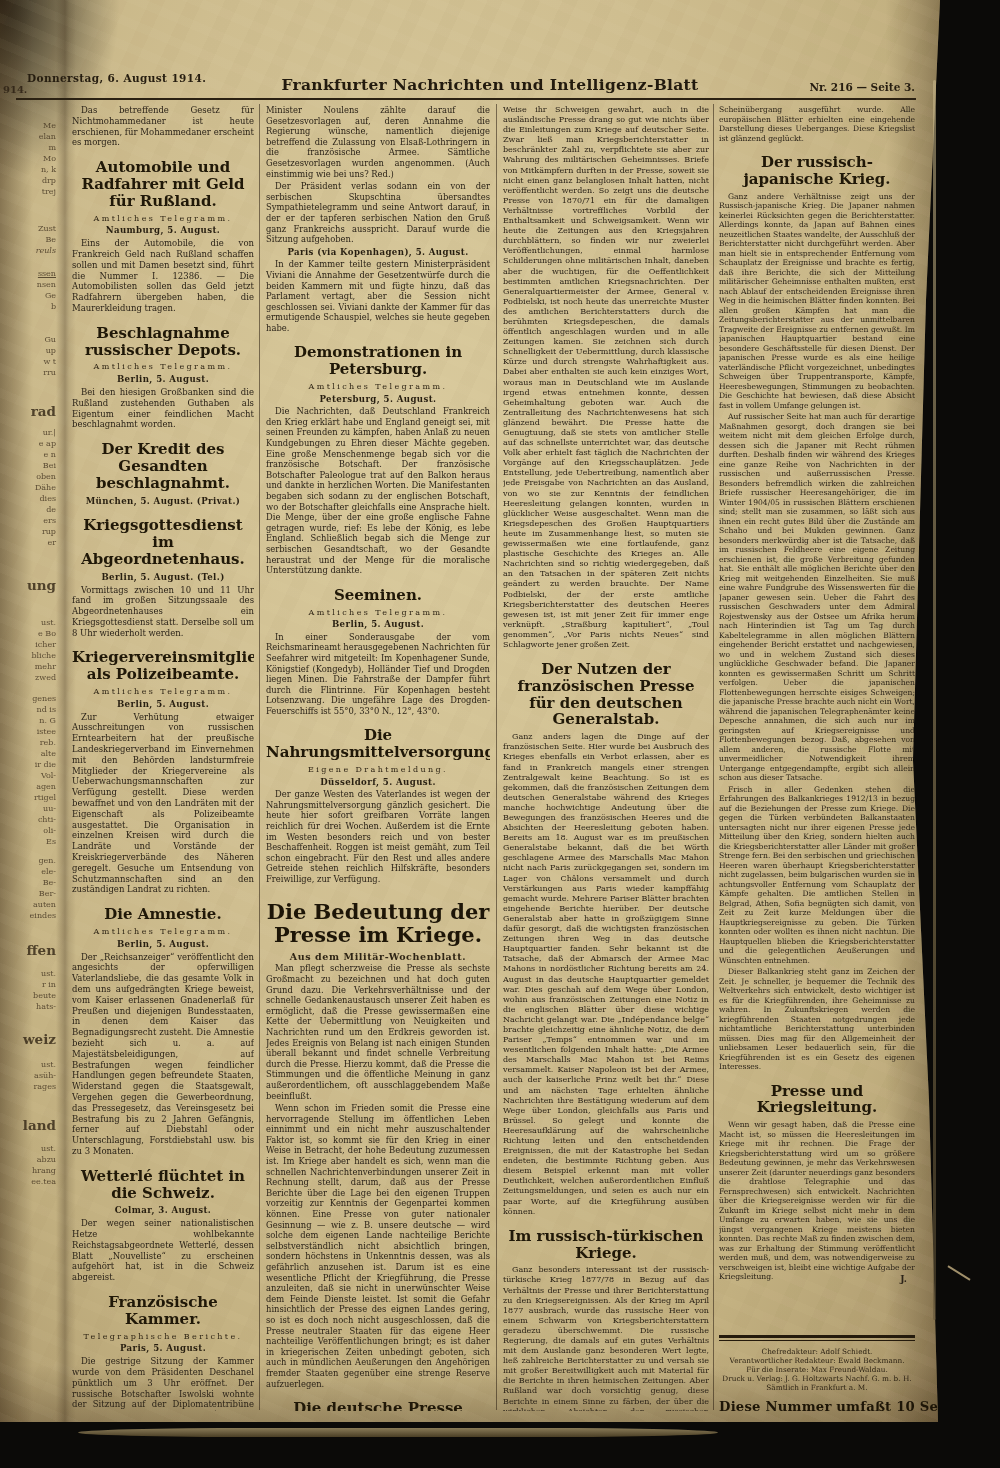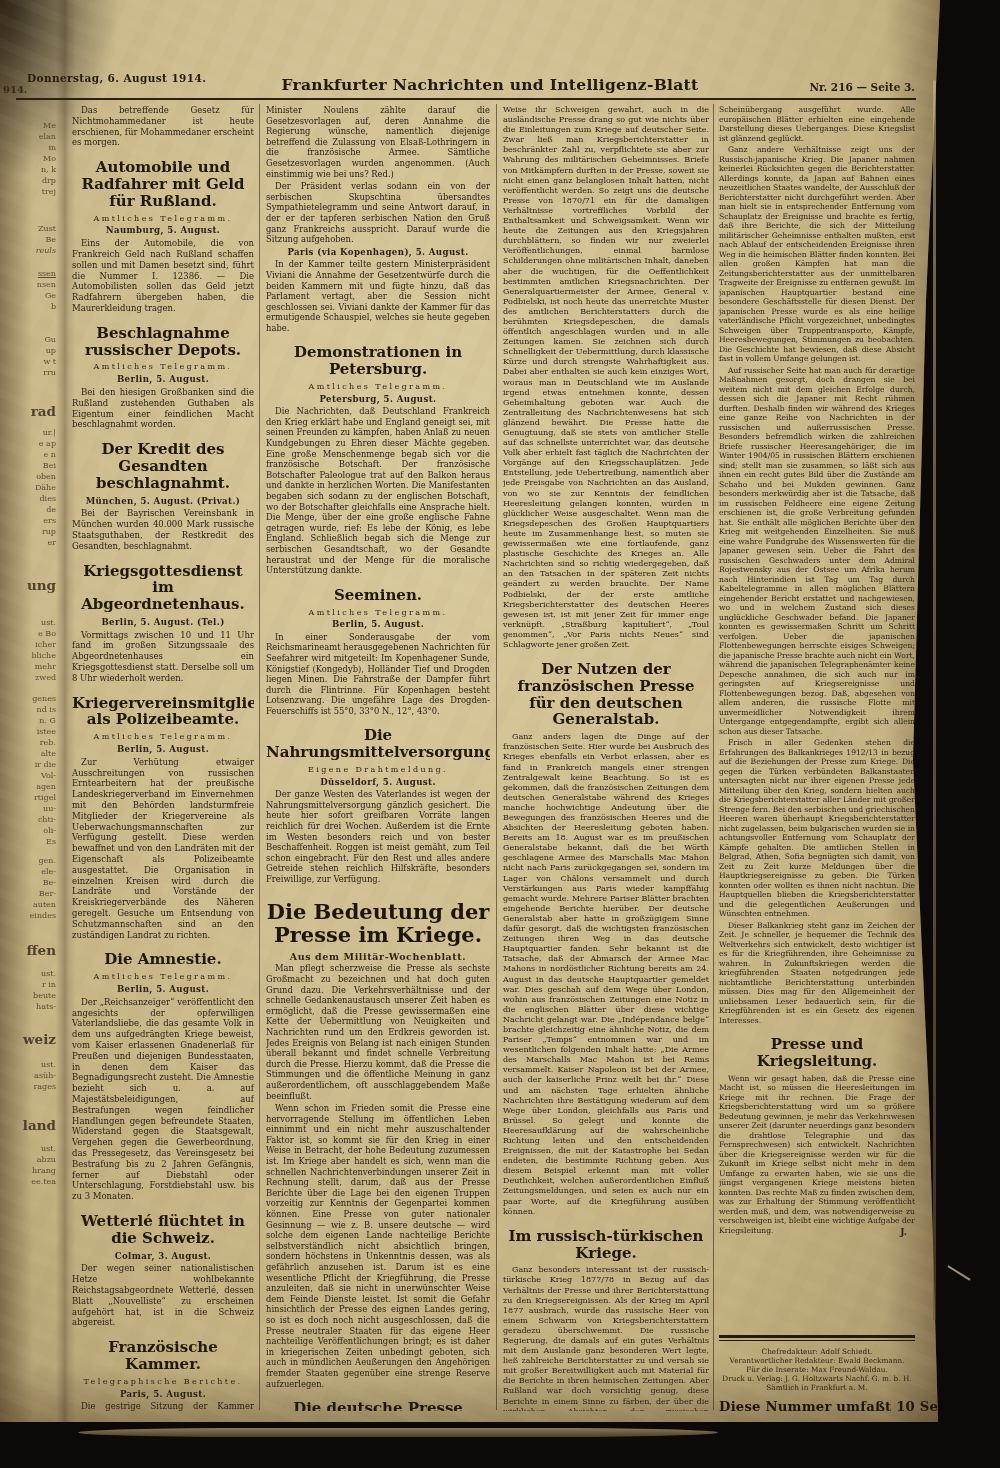--- a/index.html
+++ b/index.html
@@ -156,21 +156,20 @@
             <div class="art-h">Automobile und Radfahrer mit Geld für Rußland.</div>
             <div class="sub">Amtliches Telegramm.</div>
             <div class="dateline">Naumburg, 5. August.</div>
             <div class="para">Eins der Automobile, die von Frankreich Geld nach Rußland schaffen sollen und mit Damen besetzt sind, führt die Nummer I. 12386. — Die Automobilisten sollen das Geld jetzt Radfahrern übergeben haben, die Maurerkleidung tragen.</div>
             <div class="art-h">Beschlagnahme russischer Depots.</div>
             <div class="sub">Amtliches Telegramm.</div>
             <div class="dateline">Berlin, 5. August.</div>
             <div class="para">Bei den hiesigen Großbanken sind die Rußland zustehenden Guthaben als Eigentum einer feindlichen Macht beschlagnahmt worden.</div>
             <div class="art-h">Der Kredit des Gesandten beschlagnahmt.</div>
             <div class="dateline">München, 5. August. (Privat.)</div>
-            <div class="para">Bei der Bayrischen Vereinsbank in München wurden 40.000 Mark russische Staatsguthaben, der Restkredit des Gesandten, beschlagnahmt.</div>
             <div class="art-h">Kriegsgottesdienst im Abgeordnetenhaus.</div>
             <div class="dateline">Berlin, 5. August. (Tel.)</div>
             <div class="para">Vormittags zwischen 10 und 11 Uhr fand im großen Sitzungssaale des Abgeordnetenhauses ein Kriegsgottesdienst statt. Derselbe soll um 8 Uhr wiederholt werden.</div>
             <div class="art-h">Kriegervereinsmitglieder als Polizeibeamte.</div>
             <div class="sub">Amtliches Telegramm.</div>
             <div class="dateline">Berlin, 5. August.</div>
             <div class="para">Zur Verhütung etwaiger Ausschreitungen von russischen Erntearbeitern hat der preußische Landeskriegerverband im Einvernehmen mit den Behörden landsturmfreie Mitglieder der Kriegervereine als Ueberwachungsmannschaften zur Verfügung gestellt. Diese werden bewaffnet und von den Landräten mit der Eigenschaft als Polizeibeamte ausgestattet. Die Organisation in einzelnen Kreisen wird durch die Landräte und Vorstände der Kreiskriegerverbände des Näheren geregelt. Gesuche um Entsendung von Schutzmannschaften sind an den zuständigen Landrat zu richten.</div>
             <div class="art-h">Die Amnestie.</div>
             <div class="sub">Amtliches Telegramm.</div>
             <div class="dateline">Berlin, 5. August.</div>
@@ -214,20 +213,21 @@
             <div class="para noind">Weise ihr Schweigen gewahrt, auch in die ausländische Presse drang so gut wie nichts über die Einleitungen zum Kriege auf deutscher Seite. Zwar ließ man Kriegsberichterstatter in beschränkter Zahl zu, verpflichtete sie aber zur Wahrung des militärischen Geheimnisses. Briefe von Mitkämpfern durften in der Presse, soweit sie nicht einen ganz belanglosen Inhalt hatten, nicht veröffentlicht werden. So zeigt uns die deutsche Presse von 1870/71 ein für die damaligen Verhältnisse vortreffliches Vorbild der Enthaltsamkeit und Schweigsamkeit. Wenn wir heute die Zeitungen aus den Kriegsjahren durchblättern, so finden wir nur zweierlei Veröffentlichungen, einmal harmlose Schilderungen ohne militärischen Inhalt, daneben aber die wuchtigen, für die Oeffentlichkeit bestimmten amtlichen Kriegsnachrichten. Der Generalquartiermeister der Armee, General v. Podbielski, ist noch heute das unerreichte Muster des amtlichen Berichterstatters durch die berühmten Kriegsdepeschen, die damals öffentlich angeschlagen wurden und in alle Zeitungen kamen. Sie zeichnen sich durch Schnelligkeit der Uebermittlung, durch klassische Kürze und durch strengste Wahrhaftigkeit aus. Dabei aber enthalten sie auch kein einziges Wort, woraus man in Deutschland wie im Auslande irgend etwas entnehmen konnte, dessen Geheimhaltung geboten war. Auch die Zentralleitung des Nachrichtenwesens hat sich glänzend bewährt. Die Presse hatte die Genugtuung, daß sie stets von amtlicher Stelle auf das schnellste unterrichtet war, das deutsche Volk aber erhielt fast täglich die Nachrichten der Vorgänge auf den Kriegsschauplätzen. Jede Entstellung, jede Uebertreibung, namentlich aber jede Preisgabe von Nachrichten an das Ausland, von wo sie zur Kenntnis der feindlichen Heeresleitung gelangen konnten, wurden in glücklicher Weise ausgeschaltet. Wenn man die Kriegsdepeschen des Großen Hauptquartiers heute im Zusammenhange liest, so muten sie gewissermaßen wie eine fortlaufende, ganz plastische Geschichte des Krieges an. Alle Nachrichten sind so richtig wiedergegeben, daß an den Tatsachen in der späteren Zeit nichts geändert zu werden brauchte. Der Name Podbielski, der der erste amtliche Kriegsberichterstatter des deutschen Heeres gewesen ist, ist mit jener Zeit für immer enge verknüpft. „Straßburg kapituliert“, „Toul genommen“, „Vor Paris nichts Neues“ sind Schlagworte jener großen Zeit.</div>
             <div class="art-h">Der Nutzen der französischen Presse für den deutschen Generalstab.</div>
             <div class="para">Ganz anders lagen die Dinge auf der französischen Seite. Hier wurde bei Ausbruch des Krieges ebenfalls ein Verbot erlassen, aber es fand in Frankreich mangels einer strengen Zentralgewalt keine Beachtung. So ist es gekommen, daß die französischen Zeitungen dem deutschen Generalstabe während des Krieges manche hochwichtige Andeutung über die Bewegungen des französischen Heeres und die Absichten der Heeresleitung geboten haben. Bereits am 18. August war es im preußischen Generalstabe bekannt, daß die bei Wörth geschlagene Armee des Marschalls Mac Mahon nicht nach Paris zurückgegangen sei, sondern im Lager von Châlons versammelt und durch Verstärkungen aus Paris wieder kampffähig gemacht wurde. Mehrere Pariser Blätter brachten eingehende Berichte hierüber. Der deutsche Generalstab aber hatte in großzügigem Sinne dafür gesorgt, daß die wichtigsten französischen Zeitungen ihren Weg in das deutsche Hauptquartier fanden. Sehr bekannt ist die Tatsache, daß der Abmarsch der Armee Mac Mahons in nordöstlicher Richtung bereits am 24. August in das deutsche Hauptquartier gemeldet war. Dies geschah auf dem Wege über London, wohin aus französischen Zeitungen eine Notiz in die englischen Blätter über diese wichtige Nachricht gelangt war. Die „Indépendance belge“ brachte gleichzeitig eine ähnliche Notiz, die dem Pariser „Temps“ entnommen war und im wesentlichen folgenden Inhalt hatte: „Die Armee des Marschalls Mac Mahon ist bei Reims versammelt. Kaiser Napoleon ist bei der Armee, auch der kaiserliche Prinz weilt bei ihr.“ Diese und am nächsten Tage erhielten ähnliche Nachrichten ihre Bestätigung wiederum auf dem Wege über London, gleichfalls aus Paris und Brüssel. So gelegt und konnte die Heeresaufklärung auf die wahrscheinliche Richtung leiten und den entscheidenden Ereignissen, die mit der Katastrophe bei Sedan endeten, die bestimmte Richtung geben. Aus diesem Beispiel erkennt man mit voller Deutlichkeit, welchen außerordentlichen Einfluß Zeitungsmeldungen, und seien es auch nur ein paar Worte, auf die Kriegführung ausüben können.</div>
             <div class="art-h">Im russisch-türkischen Kriege.</div>
             <div class="para">Ganz besonders interessant ist der russisch-türkische Krieg 1877/78 in Bezug auf das Verhältnis der Presse und ihrer Berichterstattung zu den Kriegsereignissen. Als der Krieg im April 1877 ausbrach, wurde das russische Heer von einem Schwarm von Kriegsberichterstattern geradezu überschwemmt. Die russische Regierung, die damals auf ein gutes Verhältnis mit dem Auslande ganz besonderen Wert legte, ließ zahlreiche Berichterstatter zu und versah sie mit großer Bereitwilligkeit auch mit Material für die Berichte in ihren heimischen Zeitungen. Aber Rußland war doch vorsichtig genug, diese Berichte in einem Sinne zu färben, der über die wirklichen Absichten der russischen Heeresleitung auch nicht die geringsten Angaben enthielt. Als es sich z. B. darum handelte, den Donau-Uebergang vorzubereiten, der bei Simnitza stattfinden sollte, ließ die russische Heeresleitung die Berichterstatter in sehr höflicher Weise auf einem Dampfer donauabwärts bringen und machte ihnen klar, daß der Uebergang bei Galatz—Braila vor sich gehen würde, wo auch tatsächlich umfangreiche Vorbereitungen getroffen und ein</div>
           </div>
         </div>
         <div class="col" style="left: 719px; width: 196px; font-size: 7.6px; line-height: 9.5px;">
           <div class="flow">
             <div class="para noind">Scheinübergang ausgeführt wurde. Alle europäischen Blätter erhielten eine eingehende Darstellung dieses Ueberganges. Diese Kriegslist ist glänzend geglückt.</div>
+            <div class="art-h">Der russisch-japanische Krieg.</div>
             <div class="para">Ganz andere Verhältnisse zeigt uns der Russisch-japanische Krieg. Die Japaner nahmen keinerlei Rücksichten gegen die Berichterstatter. Allerdings konnte, da Japan auf Bahnen eines neuzeitlichen Staates wandelte, der Ausschluß der Berichterstatter nicht durchgeführt werden. Aber man hielt sie in entsprechender Entfernung vom Schauplatz der Ereignisse und brachte es fertig, daß ihre Berichte, die sich der Mitteilung militärischer Geheimnisse enthalten mußten, erst nach Ablauf der entscheidenden Ereignisse ihren Weg in die heimischen Blätter finden konnten. Bei allen großen Kämpfen hat man die Zeitungsberichterstatter aus der unmittelbaren Tragweite der Ereignisse zu entfernen gewußt. Im japanischen Hauptquartier bestand eine besondere Geschäftsstelle für diesen Dienst. Der japanischen Presse wurde es als eine heilige vaterländische Pflicht vorgezeichnet, unbedingtes Schweigen über Truppentransporte, Kämpfe, Heeresbewegungen, Stimmungen zu beobachten. Die Geschichte hat bewiesen, daß diese Absicht fast in vollem Umfange gelungen ist.</div>
             <div class="para">Auf russischer Seite hat man auch für derartige Maßnahmen gesorgt, doch drangen sie bei weitem nicht mit dem gleichen Erfolge durch, dessen sich die Japaner mit Recht rühmen durften. Deshalb finden wir während des Krieges eine ganze Reihe von Nachrichten in der russischen und außerrussischen Presse. Besonders befremdlich wirken die zahlreichen Briefe russischer Heeresangehöriger, die im Winter 1904/05 in russischen Blättern erschienen sind; stellt man sie zusammen, so läßt sich aus ihnen ein recht gutes Bild über die Zustände am Schaho und bei Mukden gewinnen. Ganz besonders merkwürdig aber ist die Tatsache, daß im russischen Feldheere eine eigene Zeitung erschienen ist, die große Verbreitung gefunden hat. Sie enthält alle möglichen Berichte über den Krieg mit weitgehenden Einzelheiten. Sie muß eine wahre Fundgrube des Wissenswerten für die Japaner gewesen sein. Ueber die Fahrt des russischen Geschwaders unter dem Admiral Rojestwensky aus der Ostsee um Afrika herum nach Hinterindien ist Tag um Tag durch Kabeltelegramme in allen möglichen Blättern eingehender Bericht erstattet und nachgewiesen, wo und in welchem Zustand sich dieses unglückliche Geschwader befand. Die Japaner konnten es gewissermaßen Schritt um Schritt verfolgen. Ueber die japanischen Flottenbewegungen herrschte eisiges Schweigen; die japanische Presse brachte auch nicht ein Wort, während die japanischen Telegraphenämter keine Depesche annahmen, die sich auch nur im geringsten auf Kriegsereignisse und Flottenbewegungen bezog. Daß, abgesehen von allem anderen, die russische Flotte mit unvermeidlicher Notwendigkeit ihrem Untergange entgegendampfte, ergibt sich allein schon aus dieser Tatsache.</div>
             <div class="para">Frisch in aller Gedenken stehen die Erfahrungen des Balkankrieges 1912/13 in bezug auf die Beziehungen der Presse zum Kriege. Die gegen die Türken verbündeten Balkanstaaten untersagten nicht nur ihrer eigenen Presse jede Mitteilung über den Krieg, sondern hielten auch die Kriegsberichterstatter aller Länder mit großer Strenge fern. Bei den serbischen und griechischen Heeren waren überhaupt Kriegsberichterstatter nicht zugelassen, beim bulgarischen wurden sie in achtungsvoller Entfernung vom Schauplatz der Kämpfe gehalten. Die amtlichen Stellen in Belgrad, Athen, Sofia begnügten sich damit, von Zeit zu Zeit kurze Meldungen über die Hauptkriegsereignisse zu geben. Die Türken konnten oder wollten es ihnen nicht nachtun. Die Hauptquellen blieben die Kriegsberichterstatter und die gelegentlichen Aeußerungen und Wünschten entnehmen.</div>
             <div class="para">Dieser Balkankrieg steht ganz im Zeichen der Zeit. Je schneller, je bequemer die Technik des Weltverkehrs sich entwickelt, desto wichtiger ist es für die Kriegführenden, ihre Geheimnisse zu wahren. In Zukunftskriegen werden die kriegführenden Staaten notgedrungen jede nichtamtliche Berichterstattung unterbinden müssen. Dies mag für den Allgemeinheit der unliebsamen Leser bedauerlich sein, für die Kriegführenden ist es ein Gesetz des eigenen Interesses.</div>
             <div class="art-h">Presse und Kriegsleitung.</div>
             <div class="para">Wenn wir gesagt haben, daß die Presse eine Macht ist, so müssen die Heeresleitungen im Kriege mit ihr rechnen. Die Frage der Kriegsberichterstattung wird um so größere Bedeutung gewinnen, je mehr das Verkehrswesen unserer Zeit (darunter neuerdings ganz besonders die drahtlose Telegraphie und das Fernsprechwesen) sich entwickelt. Nachrichten über die Kriegsereignisse werden wir für die Zukunft im Kriege selbst nicht mehr in dem Umfange zu erwarten haben, wie sie uns die jüngst vergangenen Kriege meistens bieten konnten. Das rechte Maß zu finden zwischen dem, was zur Erhaltung der Stimmung veröffentlicht werden muß, und dem, was notwendigerweise zu verschweigen ist, bleibt eine wichtige Aufgabe der Kriegsleitung.</div>
             <div class="sig">J.</div>
           </div>
           <div>
             <div class="rule2"></div>

